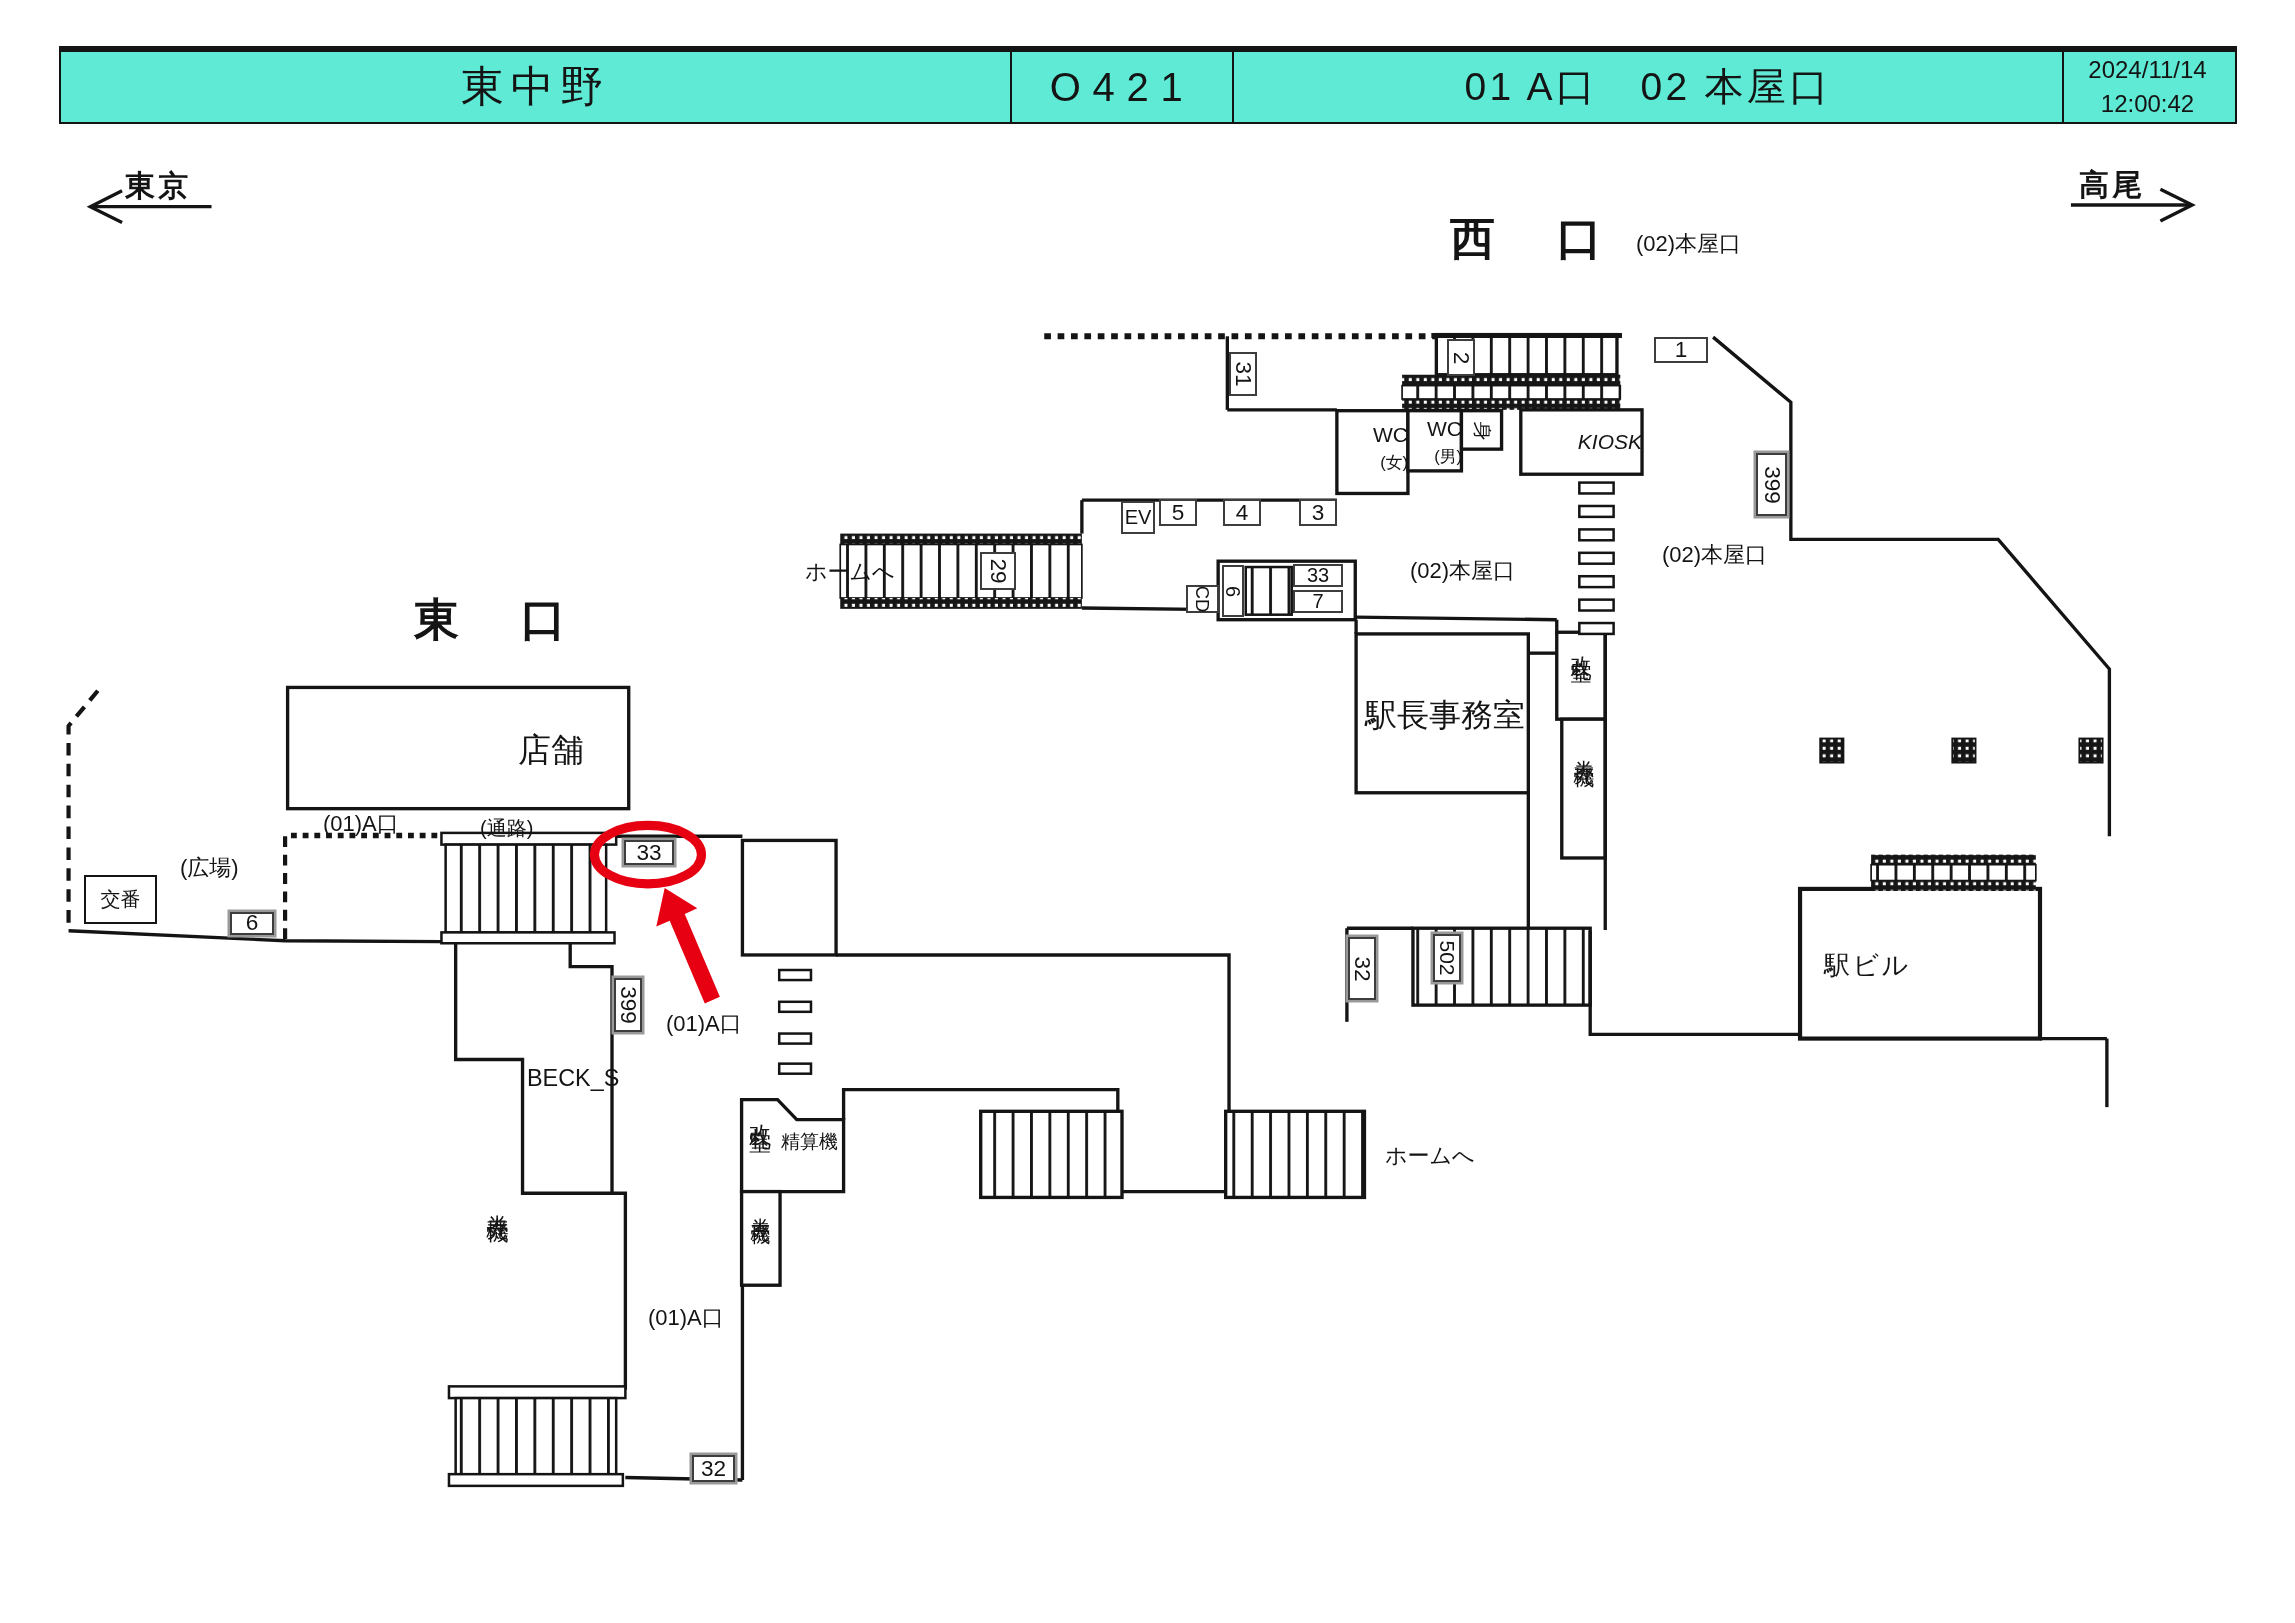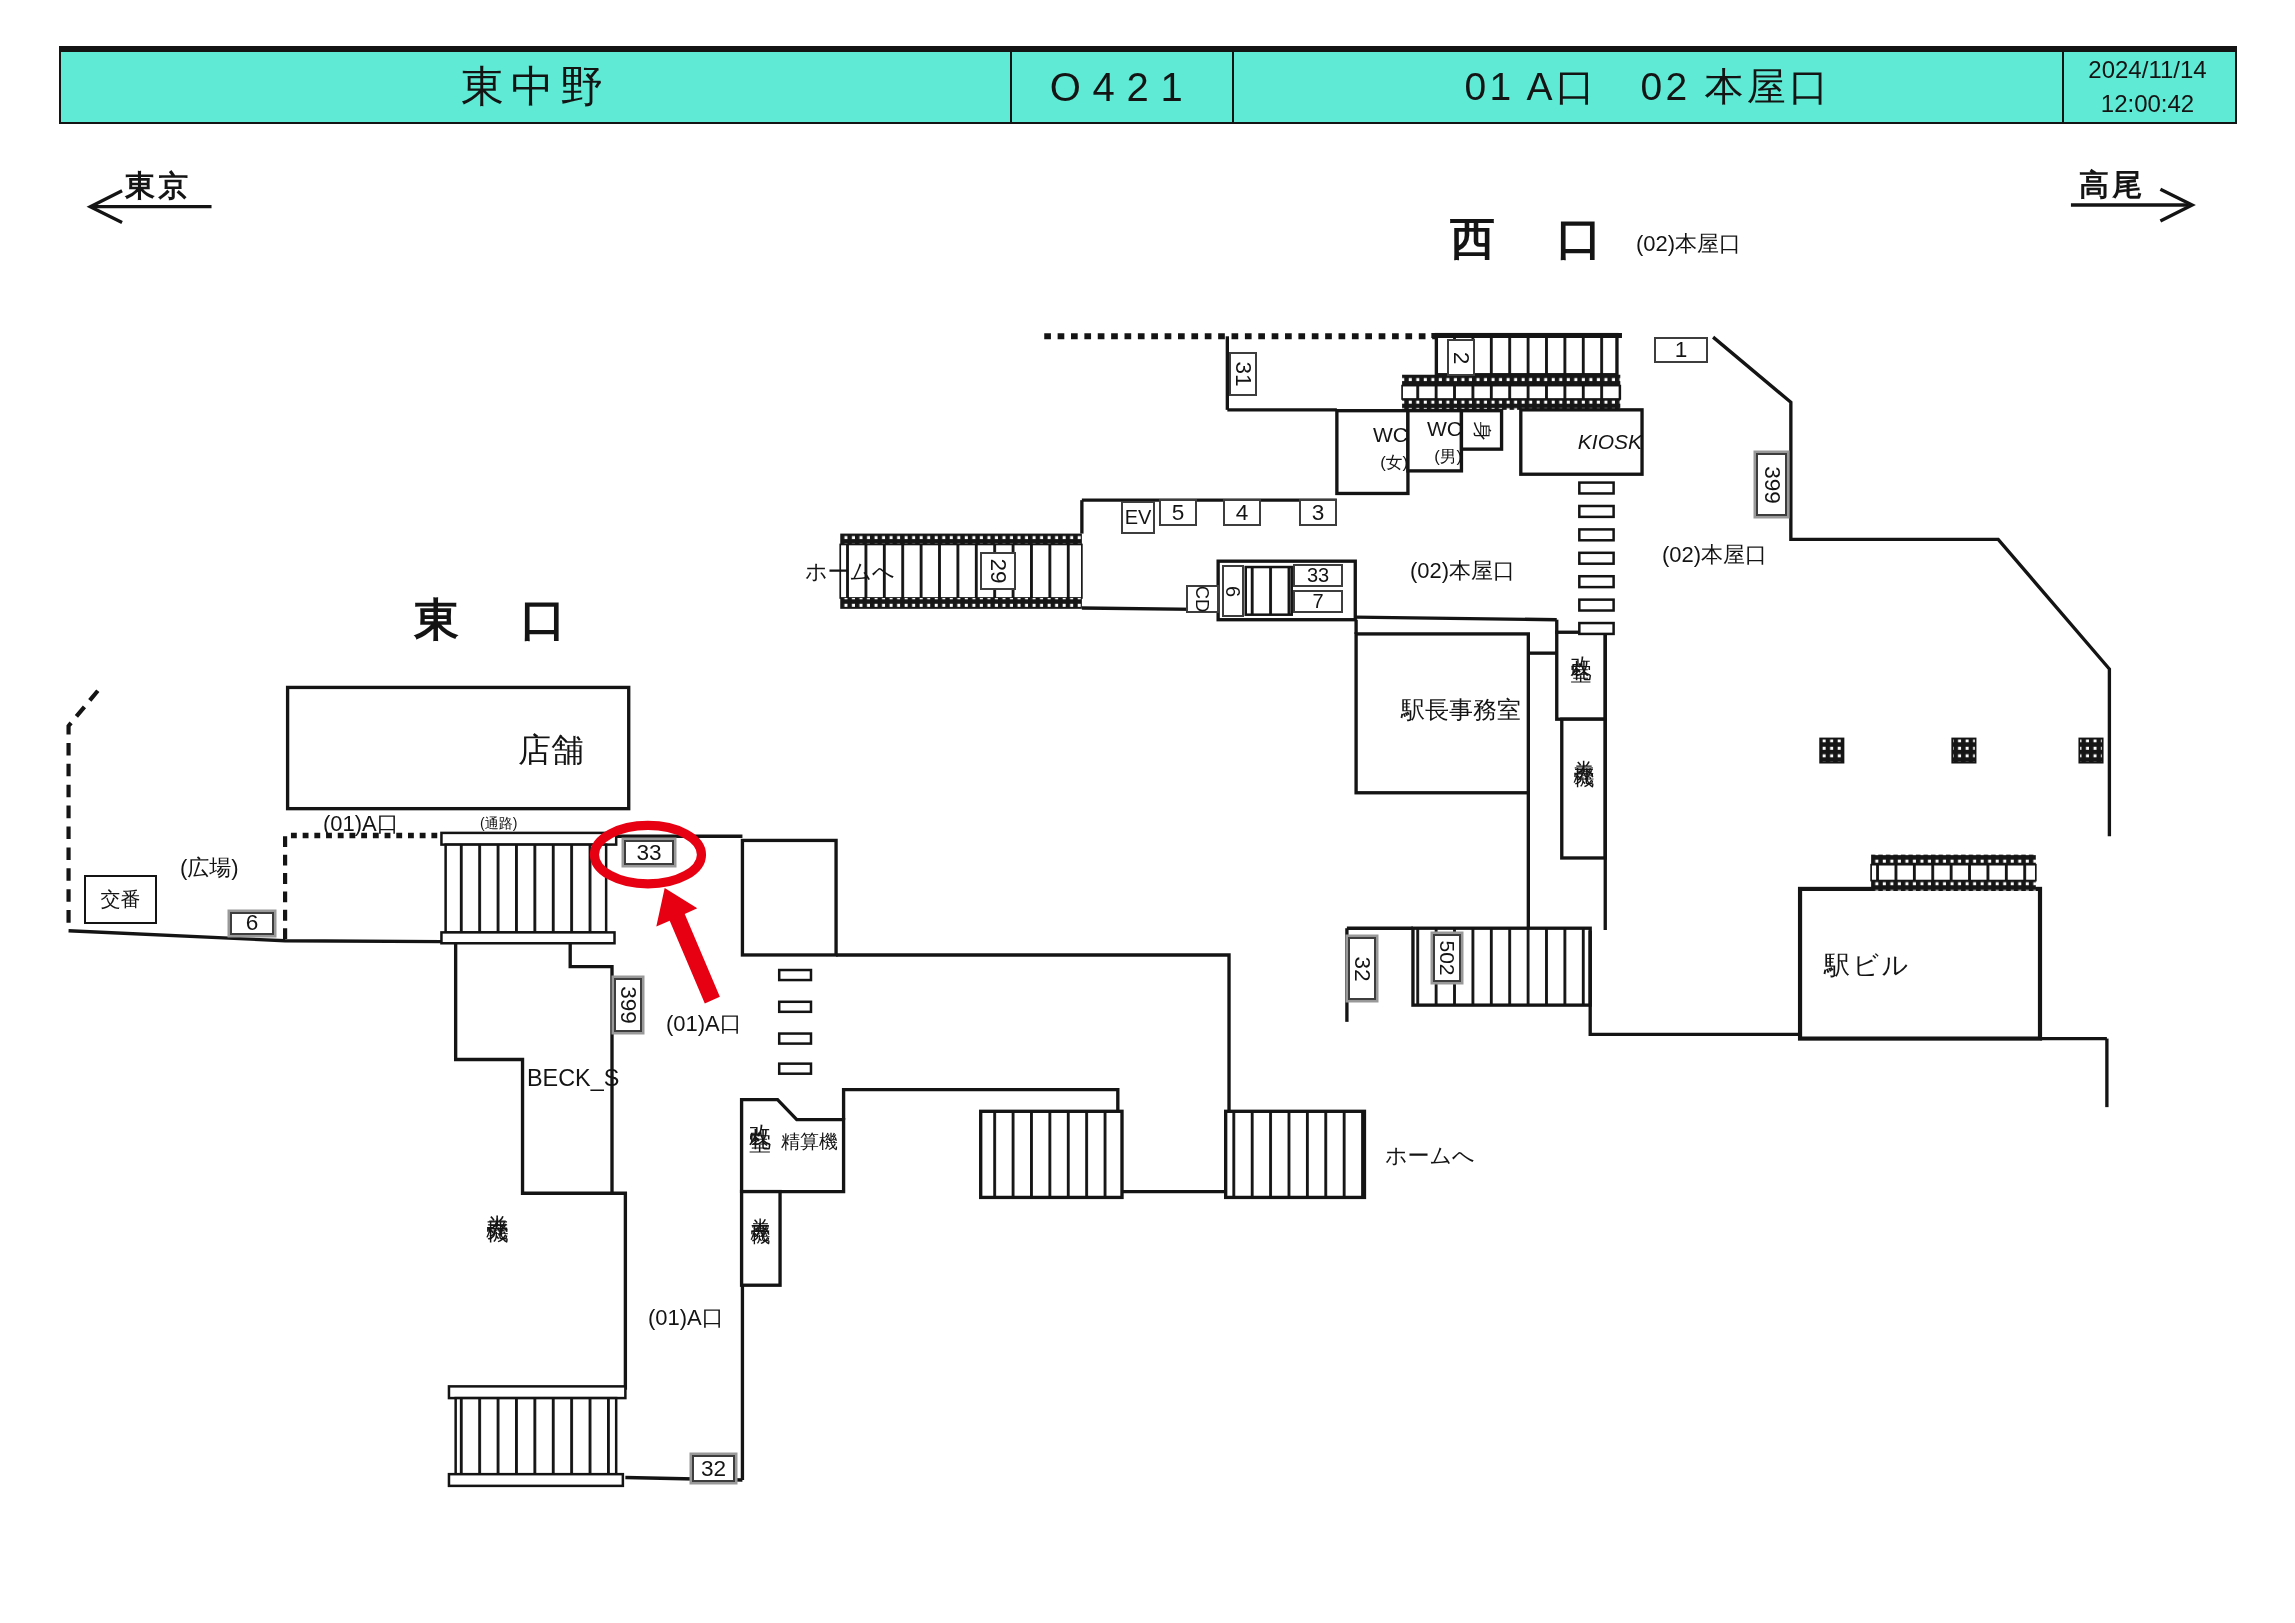--- a/index.html
+++ b/index.html
@@ -20,21 +20,21 @@
   
   .pbox{position:absolute;background:#fff;border:2.5px solid #3d3d3d;box-sizing:border-box;
         display:flex;align-items:center;justify-content:center;font-size:22.6px;color:#141414;}
   .pbox.dbl{box-shadow:0 0 0 2.5px #999;}
   .pbox .rot{display:block;transform:rotate(90deg);}
   
   .vtext{writing-mode:vertical-rl;text-orientation:upright;letter-spacing:3.3px;}
   .big{font-size:45px;font-weight:bold;letter-spacing:8.4px;}
   .dir{font-size:30px;font-weight:bold;letter-spacing:3.3px;}
   .sm{font-size:22px;}
-  .xs{font-size:14px;text-align:right;}
+  .xs{font-size:20px;text-align:right;}
   .koban{position:absolute;border:2.5px solid #141414;background:#fff;box-sizing:border-box;
          display:flex;align-items:center;justify-content:center;}
 </style>
 </head>
 <body>
 
 <div id="canvas">
 
   <svg class="layer" width="2295" height="1624" viewBox="0 0 2745 1942">
     <defs>
@@ -183,21 +183,21 @@
   <div class="lbl vtext" style="left:748px;top:1202px;font-size:20px;">券売機</div>
   <div class="lbl sm" style="left:1385px;top:1141px;">ホームへ</div>
 
   <div class="lbl sm" style="left:805px;top:557px;">ホームへ</div>
   <div class="lbl sm" style="left:1410px;top:556px;">(02)本屋口</div>
   <div class="lbl sm" style="left:1662px;top:540px;">(02)本屋口</div>
   <div class="lbl ctr" style="left:1337px;top:422px;width:71px;font-size:21px;line-height:1.25;"><span>WC</span><br><span style="font-size:16.7px;">(女)</span></div>
   <div class="lbl ctr" style="left:1408px;top:416px;width:54px;font-size:21px;line-height:1.25;"><span>WC</span><br><span style="font-size:16.7px;">(男)</span></div>
   <div class="lbl" style="left:1472px;top:418px;font-size:19px;transform:rotate(90deg);">身</div>
   <div class="lbl ctr" style="left:1521px;top:430px;width:121px;font-size:21px;font-style:italic;">KIOSK</div>
-  <div class="lbl ctr" style="left:1365px;top:694px;width:156px;font-size:24px;font-family:Liberation Serif, serif;">駅長事務室</div>
+  <div class="lbl ctr" style="left:1365px;top:694px;width:156px;font-size:32px;font-family:Liberation Serif, serif;">駅長事務室</div>
   <div class="lbl vtext" style="left:1567px;top:639px;font-size:21px;">改札室</div>
   <div class="lbl vtext" style="left:1570px;top:743px;font-size:21px;">券売機</div>
   <div class="lbl" style="left:1824px;top:948px;font-size:26px;letter-spacing:2.5px;">駅ビル</div>
 
   <div class="pbox" style="left:1229px;top:352px;width:28px;height:44px;">
       <span class="rot">31</span>
     </div>
   <div class="pbox" style="left:1447px;top:339px;width:28px;height:37px;">
       <span class="rot">2</span>
     </div>

